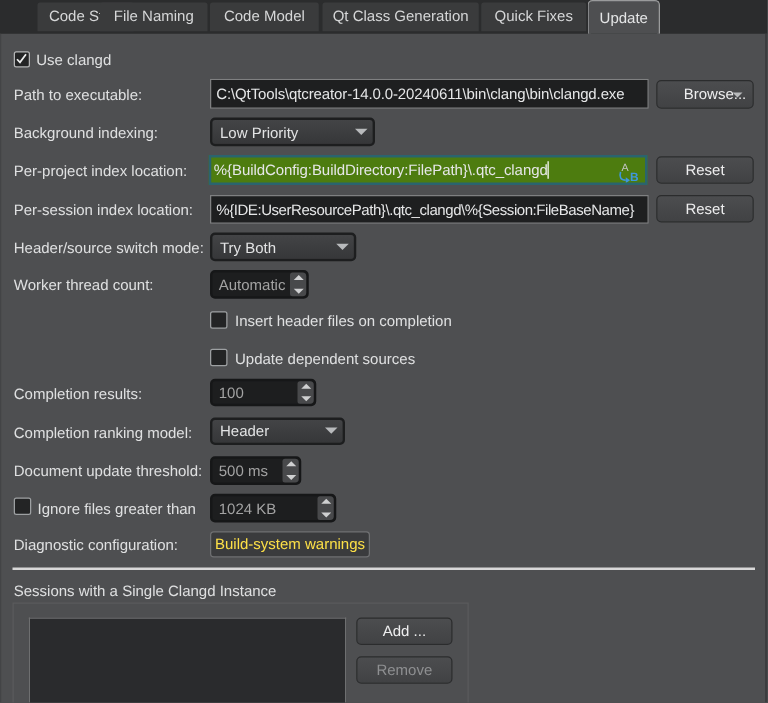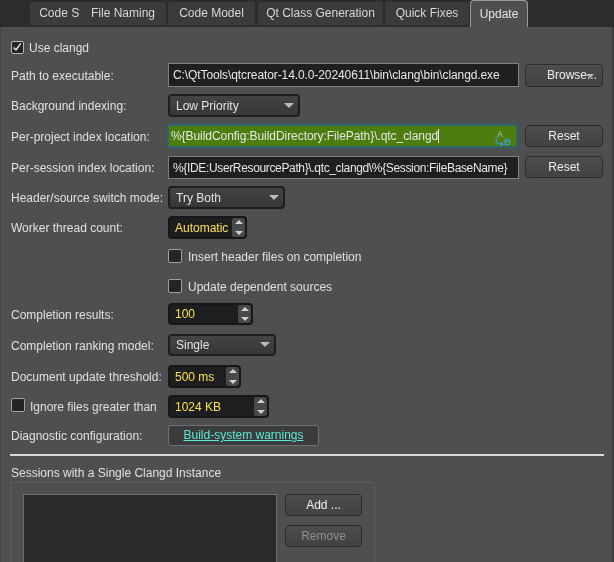--- a/index.html
+++ b/index.html
@@ -38,21 +38,21 @@
     text-align:center;
   }
   .combo {
     position:absolute; background:linear-gradient(#434446,#363739);
     border:2px solid #1d1e1f; border-radius:4px; color:#e2e3e4;
   }
   .combo .txt { position:absolute; left:6px; top:50%; transform:translateY(-50%); }
   .arrow-dn { position:absolute; width:0; height:0; border-left:5px solid transparent; border-right:5px solid transparent; border-top:5px solid #b8babc; }
   .spin {
     position:absolute; background:#1d1e1f; border:2px solid #161718; border-radius:4px;
-    color:#fde047;
+    color:#a3a3a3;
   }
   .spin .txt { position:absolute; left:5px; top:50%; transform:translateY(-50%); }
   .spinbtn { position:absolute; top:0px; bottom:0px; right:0px; width:13px; background:#48494b; border-radius:2px 3px 3px 2px; }
   .tri-up { position:absolute; width:0; height:0; border-left:4px solid transparent; border-right:4px solid transparent; border-bottom:4px solid #cfd0d1; left:50%; transform:translateX(-50%); top:2px; }
   .tri-dn { position:absolute; width:0; height:0; border-left:4px solid transparent; border-right:4px solid transparent; border-top:4px solid #cfd0d1; left:50%; transform:translateX(-50%); bottom:2px; }
   .cb { position:absolute; width:14px; height:14px; background:#232425; border:1.5px solid #9da0a2; border-radius:2px; }
 </style>
 </head>
 <body>
 
@@ -128,21 +128,21 @@
   <div class="spin" style="left:168px; top:303px; width:85px; height:22px;">
     <span class="txt">100</span>
     <div class="spinbtn">
       <div class="tri-up"></div>
       <div class="tri-dn"></div>
     </div>
   </div>
 
   <div class="lbl" style="top:339px;">Completion ranking model:</div>
   <div class="combo" style="left:168px; top:334px; width:108px; height:22px;">
-    <span class="txt">Single</span>
+    <span class="txt">Header</span>
     <div class="arrow-dn" style="right:4px; top:6px;"></div>
   </div>
 
   <div class="lbl" style="top:370px;">Document update threshold:</div>
   <div class="spin" style="left:168px; top:365px; width:73px; height:23px;">
     <span class="txt">500 ms</span>
     <div class="spinbtn">
       <div class="tri-up"></div>
       <div class="tri-dn"></div>
     </div>
@@ -152,21 +152,21 @@
   <div class="lbl" style="left:30px; top:400px;">Ignore files greater than</div>
   <div class="spin" style="left:168px; top:395px; width:101px; height:23px;">
     <span class="txt">1024 KB</span>
     <div class="spinbtn">
       <div class="tri-up"></div>
       <div class="tri-dn"></div>
     </div>
   </div>
 
   <div class="lbl" style="top:429px;">Diagnostic configuration:</div>
-  <div class="abs" style="left:168px; top:425px; width:151px; height:21px; line-height:19px; background:#3a3b3d; border:1px solid #6f7072; border-radius:3px; color:#5eead4; text-align:center;text-decoration:underline;">Build-system warnings</div>
+  <div class="abs" style="left:168px; top:425px; width:128px; height:21px; line-height:19px; background:#3a3b3d; border:1px solid #6f7072; border-radius:3px; color:#fde047; text-align:center;">Build-system warnings</div>
 
   <div class="abs" style="left:10px; top:454px; width:594px; height:2px; background:#d8d8d8;"></div>
 
   <div class="lbl" style="top:466px;">Sessions with a Single Clangd Instance</div>
   <div class="abs" style="left:10px; top:482px; width:365px; height:90px; border:1px solid #5a5b5c;"></div>
   <div class="abs" style="left:23px; top:494px; width:254px; height:78px; background:#2a2b2d; border:1px solid #6e6f70; border-bottom:none;"></div>
   <div class="btn" style="left:285px; top:494px; width:77px; height:22px; line-height:20px;">Add ...</div>
   <div class="btn" style="left:285px; top:525px; width:77px; height:22px; line-height:20px; color:#8e8f91;">Remove</div>
 
   <div class="abs" style="left:0; top:27px; width:1px; height:535px; background:#434446;"></div>

